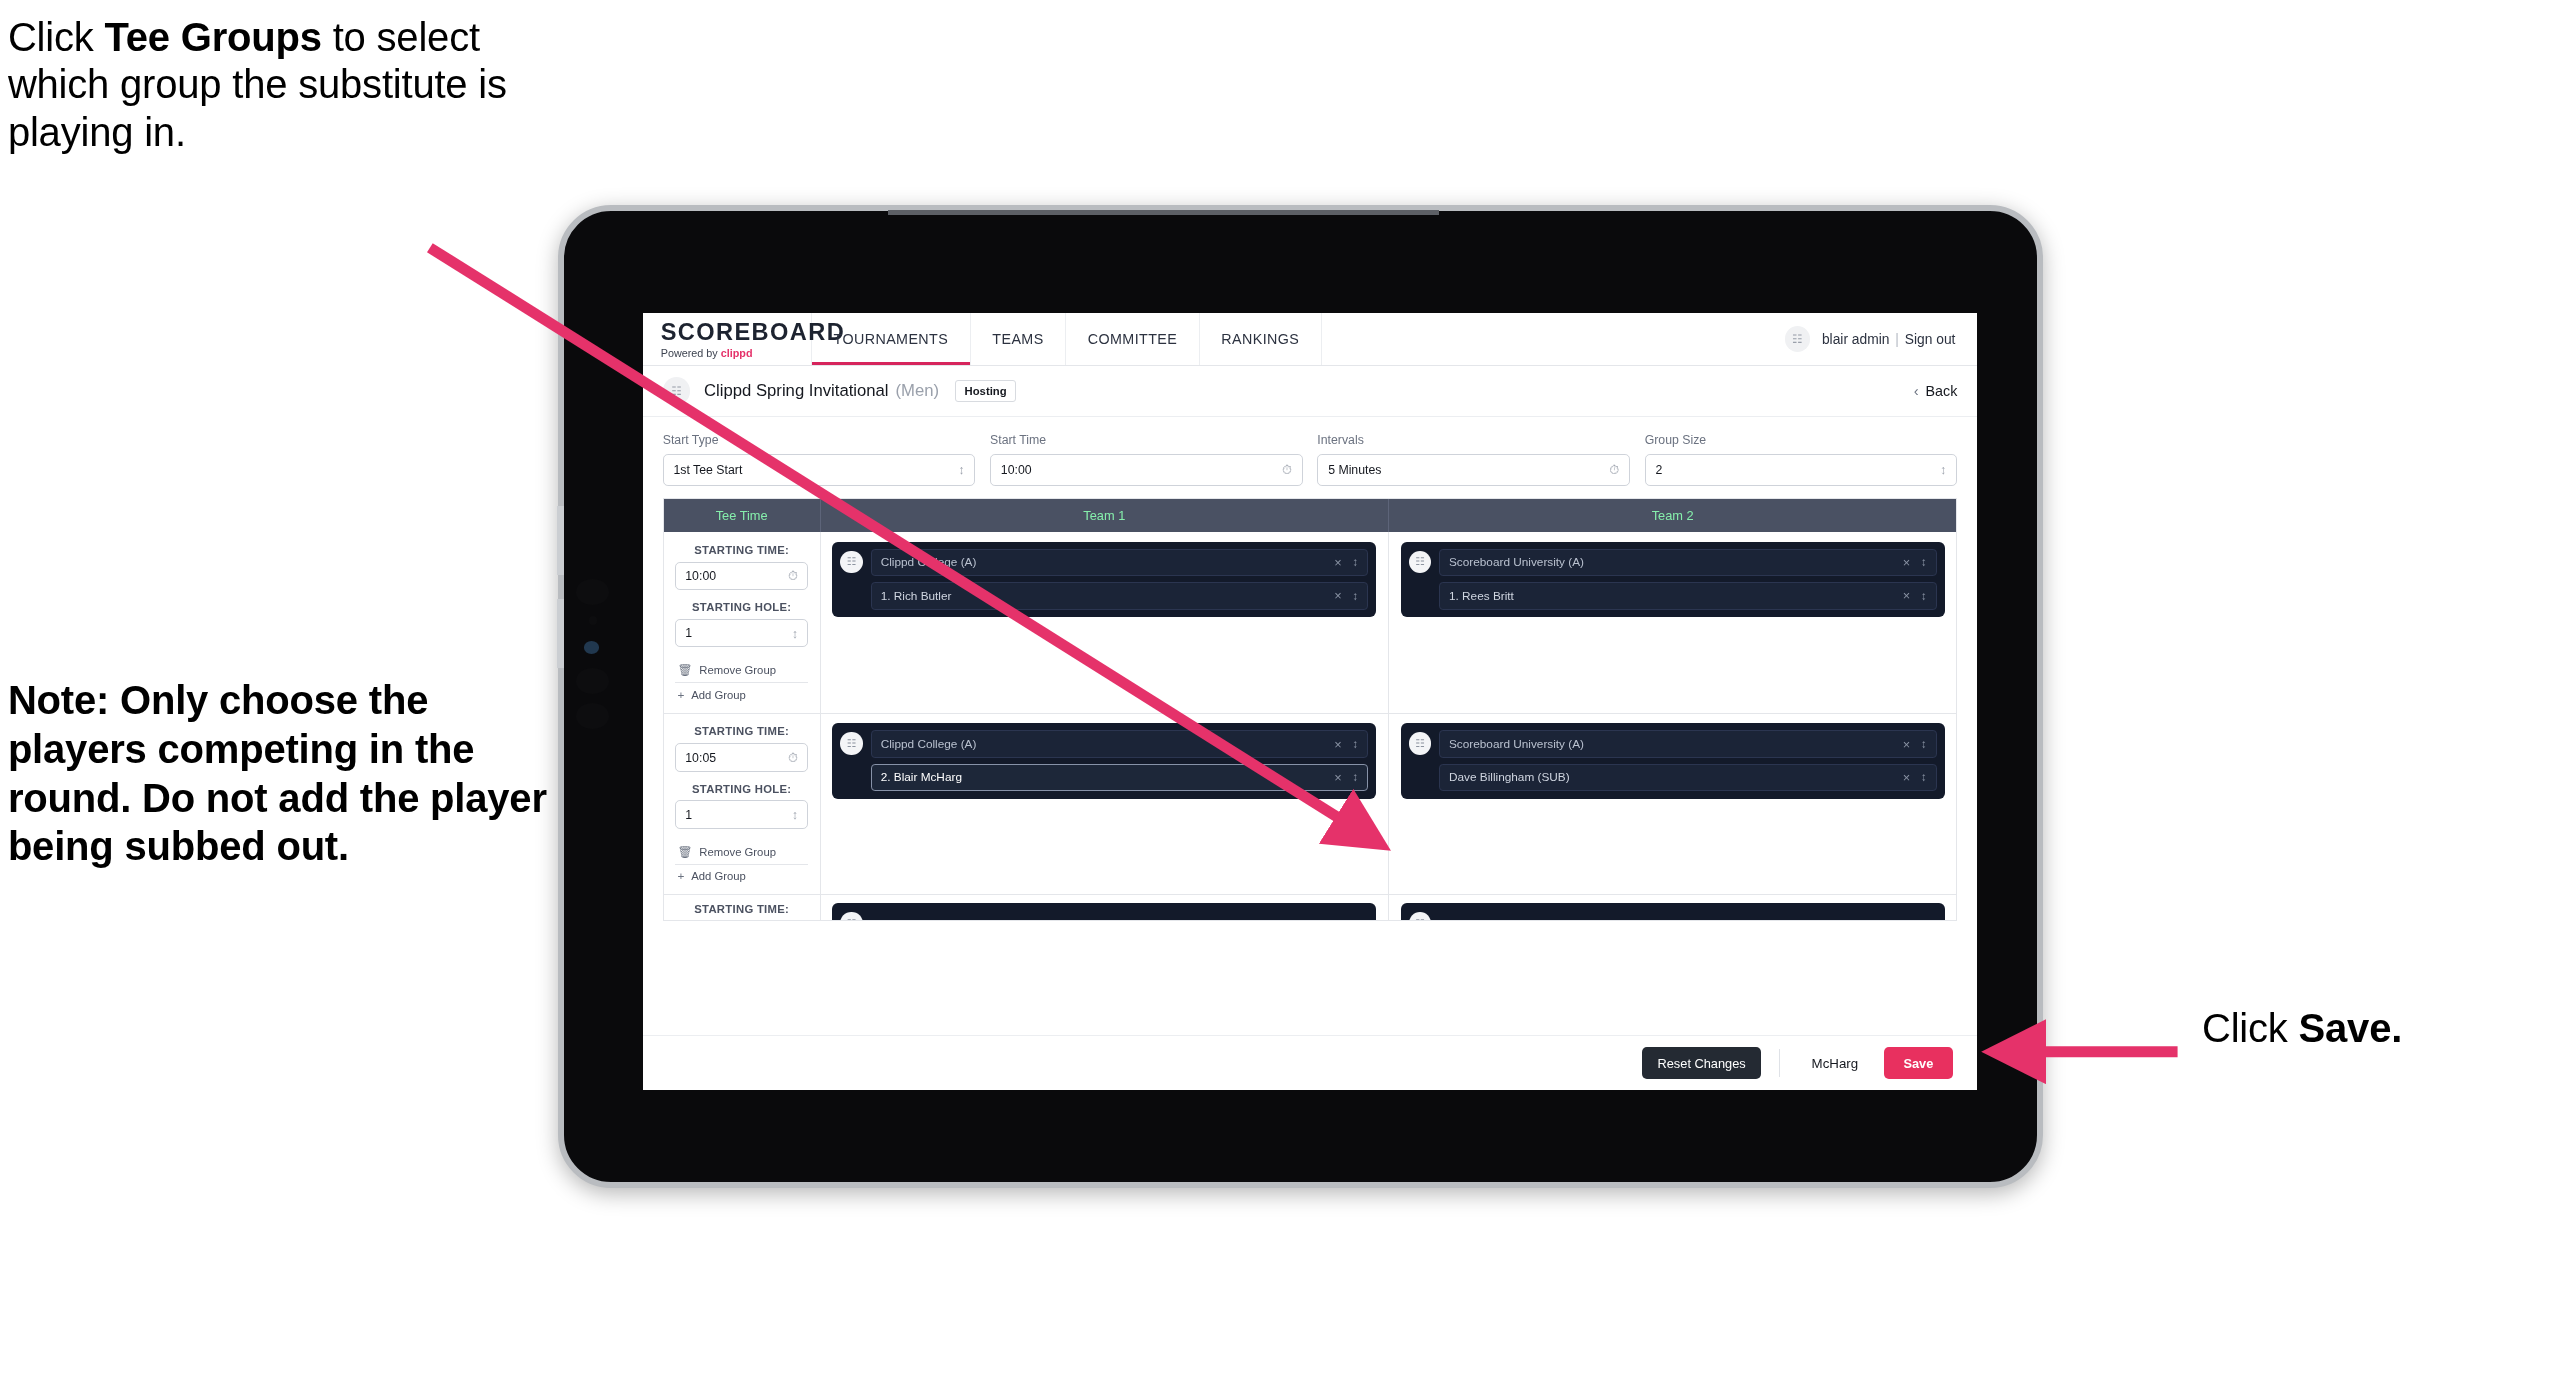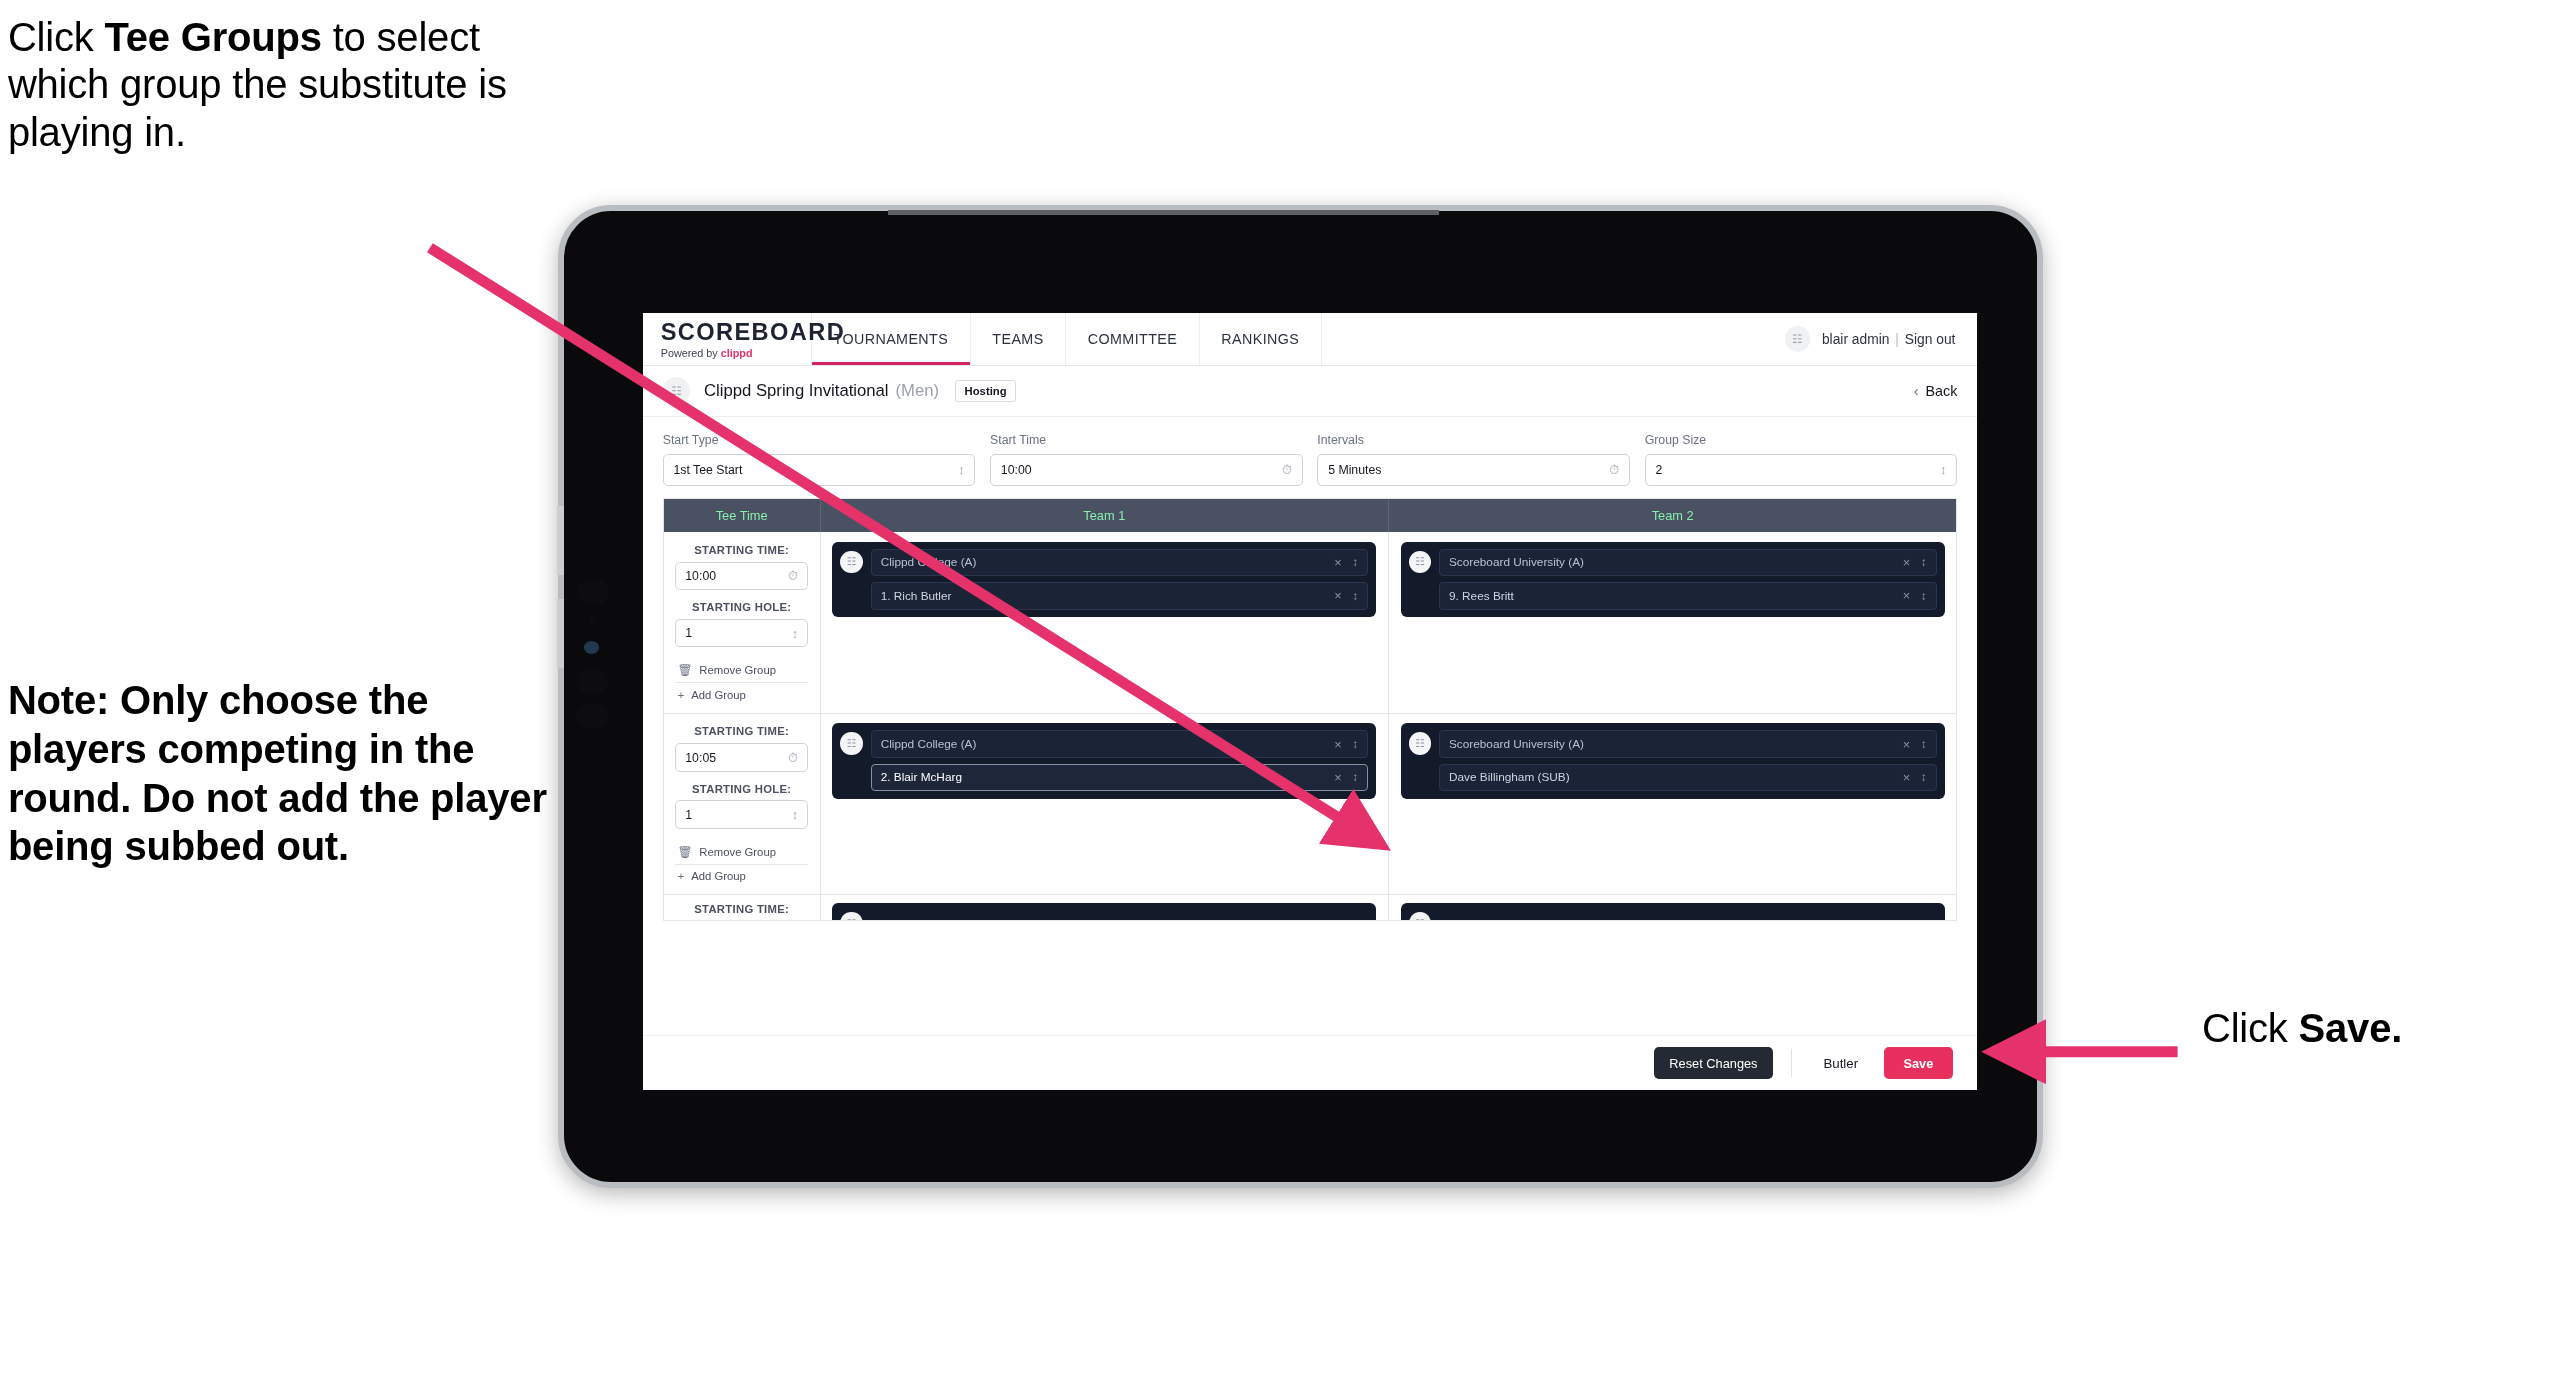--- a/index.html
+++ b/index.html
@@ -304,21 +304,21 @@
           <div class="cell-team">
             <div class="group-card">
               <div class="grip">☷</div>
               <div class="rows">
                 <div class="pill team">
                   <span class="nm">Scoreboard University (A)</span>
                   <span class="x">×</span>
                   <span class="sp">↕</span>
                 </div>
                 <div class="pill">
-                  <span class="nm">9. Rees Britt</span>
+                  <span class="nm">1. Rees Britt</span>
                   <span class="x">×</span>
                   <span class="sp">↕</span>
                 </div>
               </div>
             </div>
           </div>
         </div>
 
         <div class="trow">
           <div class="cell-tee">
@@ -390,21 +390,21 @@
             <div class="group-card" style="height: 29.5px;">
               <div class="grip">☷</div>
             </div>
           </div>
         </div>
       </div>
 
       <div id="actionbar">
         <div id="btn-reset">Reset Changes</div>
         <div id="bar-div"></div>
-        <div id="btn-cancel">Butler</div>
+        <div id="btn-cancel">McHarg</div>
         <div id="btn-save">Save</div>
       </div>
 
     </div>
   </div>
 
   <svg class="arrow-svg" viewBox="0 0 2620 1409">
     <defs>
       <marker id="ah" markerWidth="6" markerHeight="6" refX="4.2" refY="3" orient="auto">
         <path d="M0,0 L6,3 L0,6 z" fill="#e5326a"></path>

